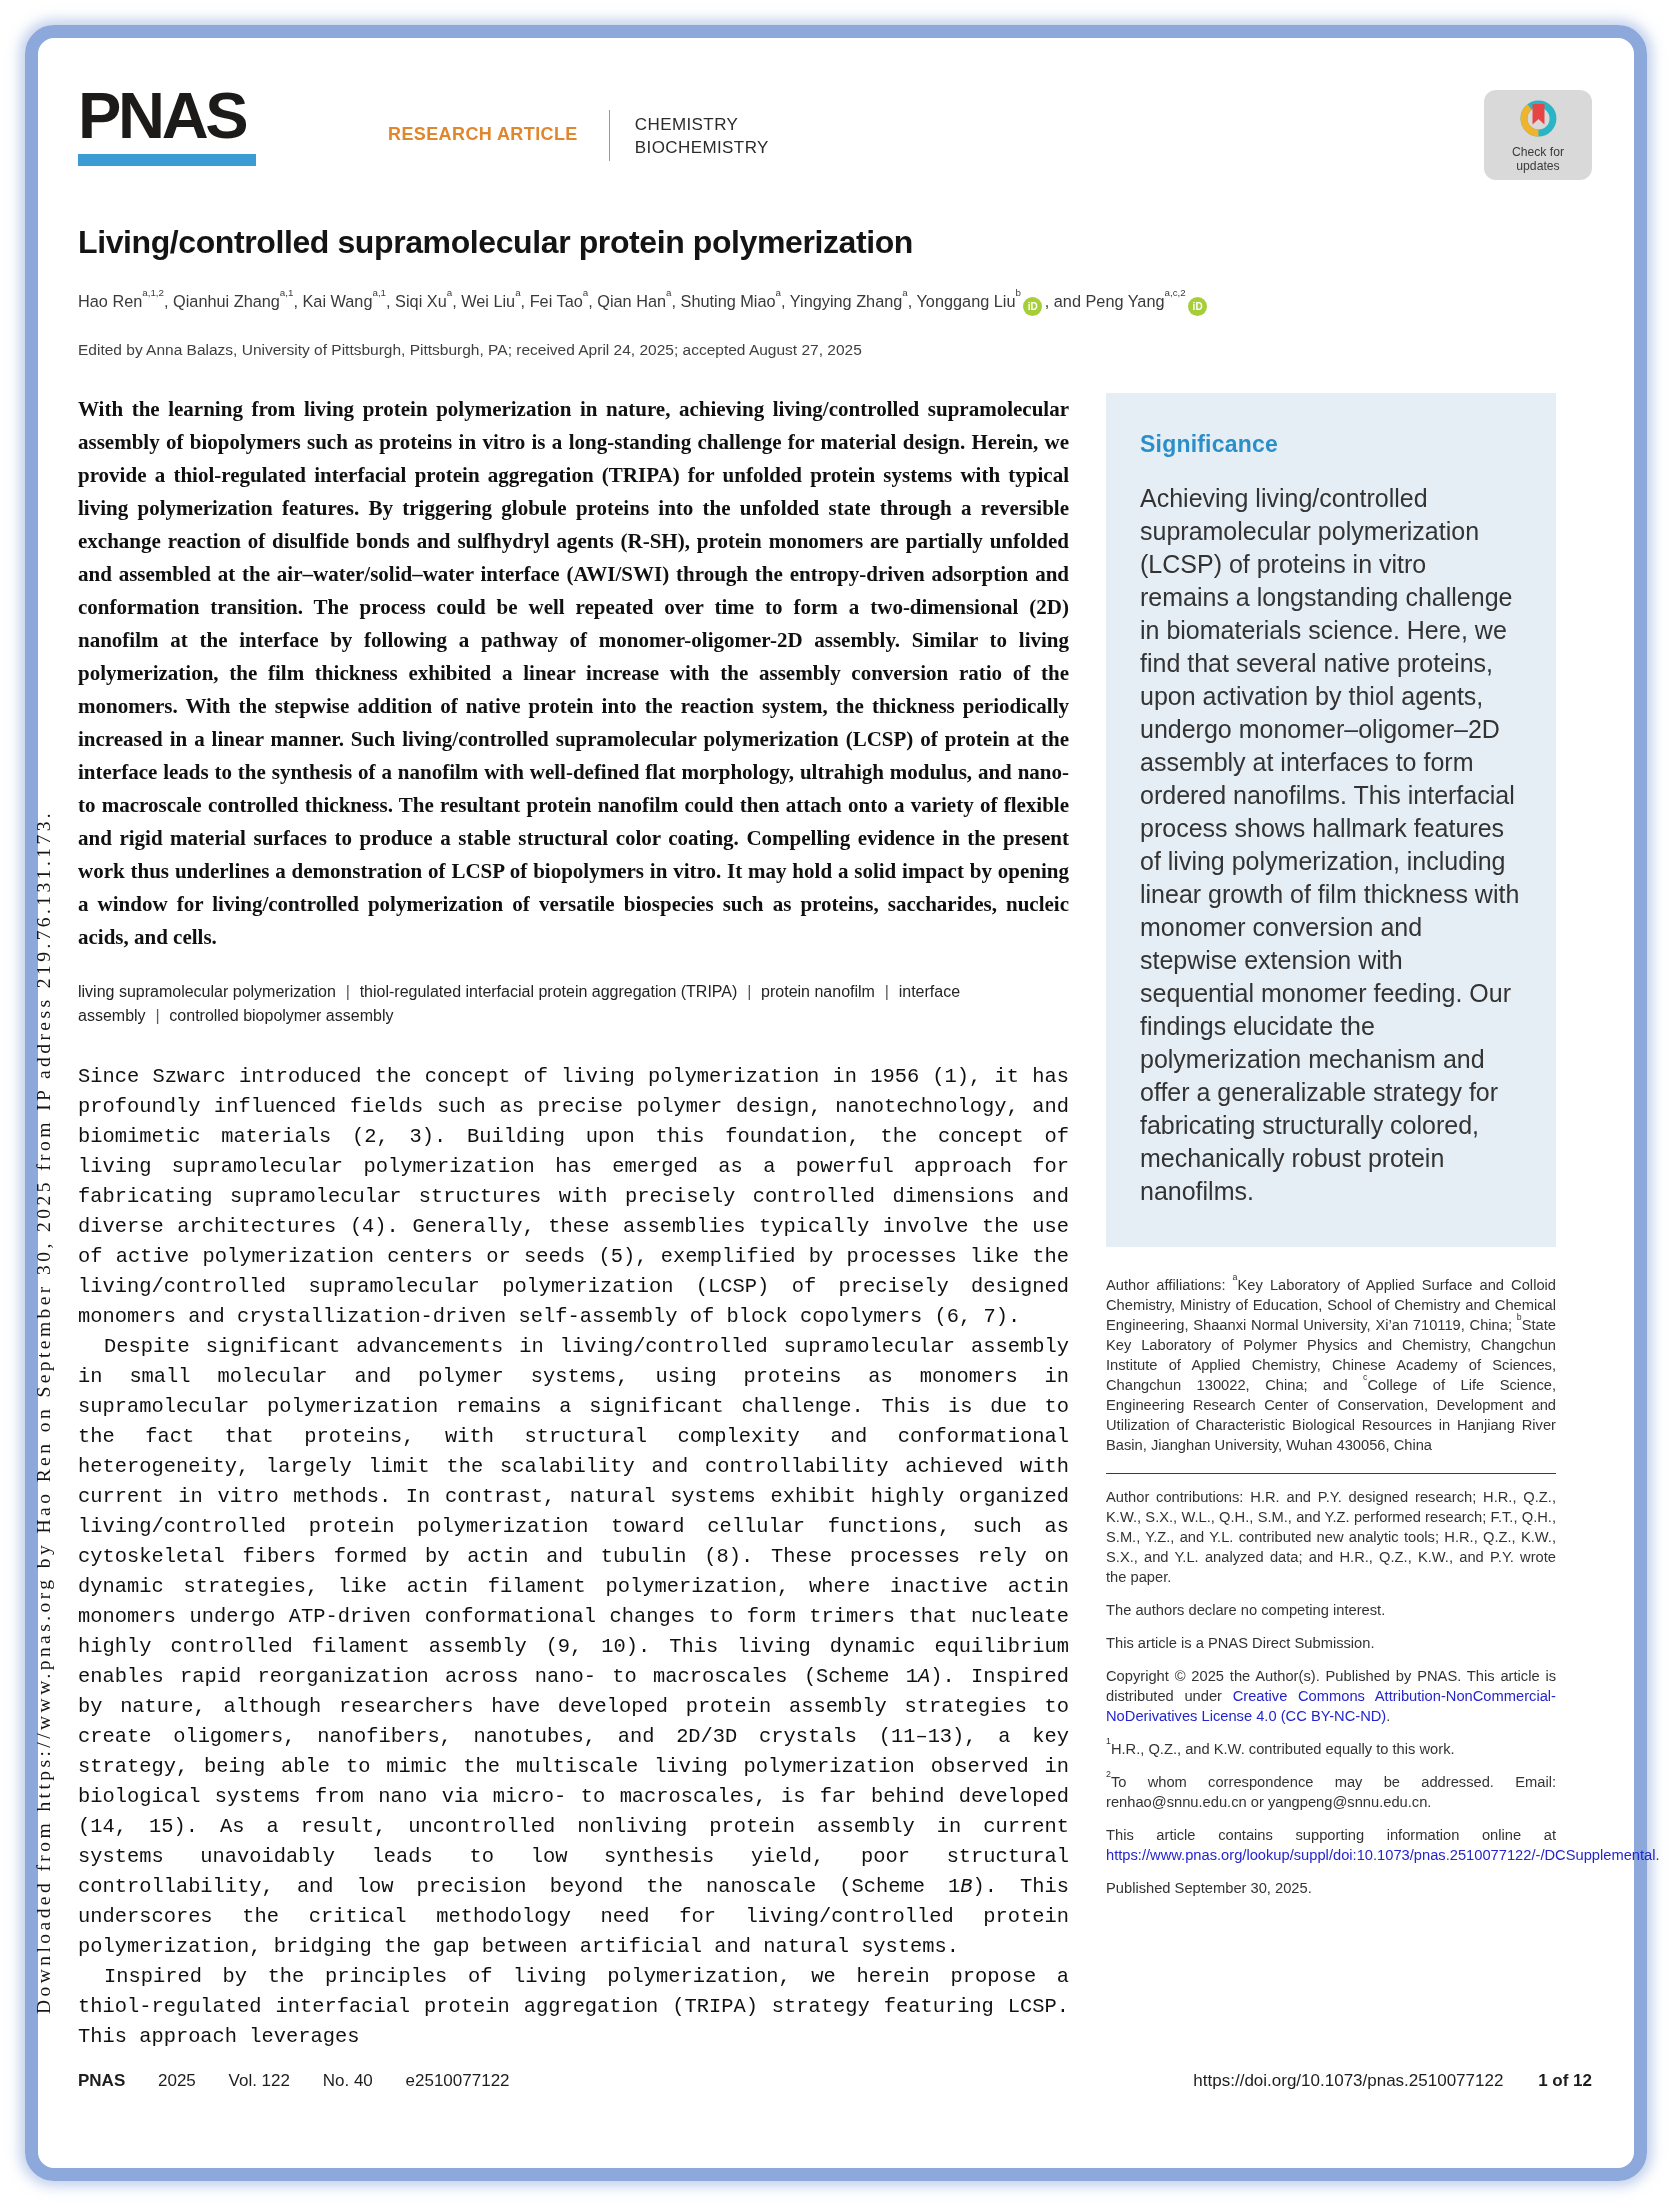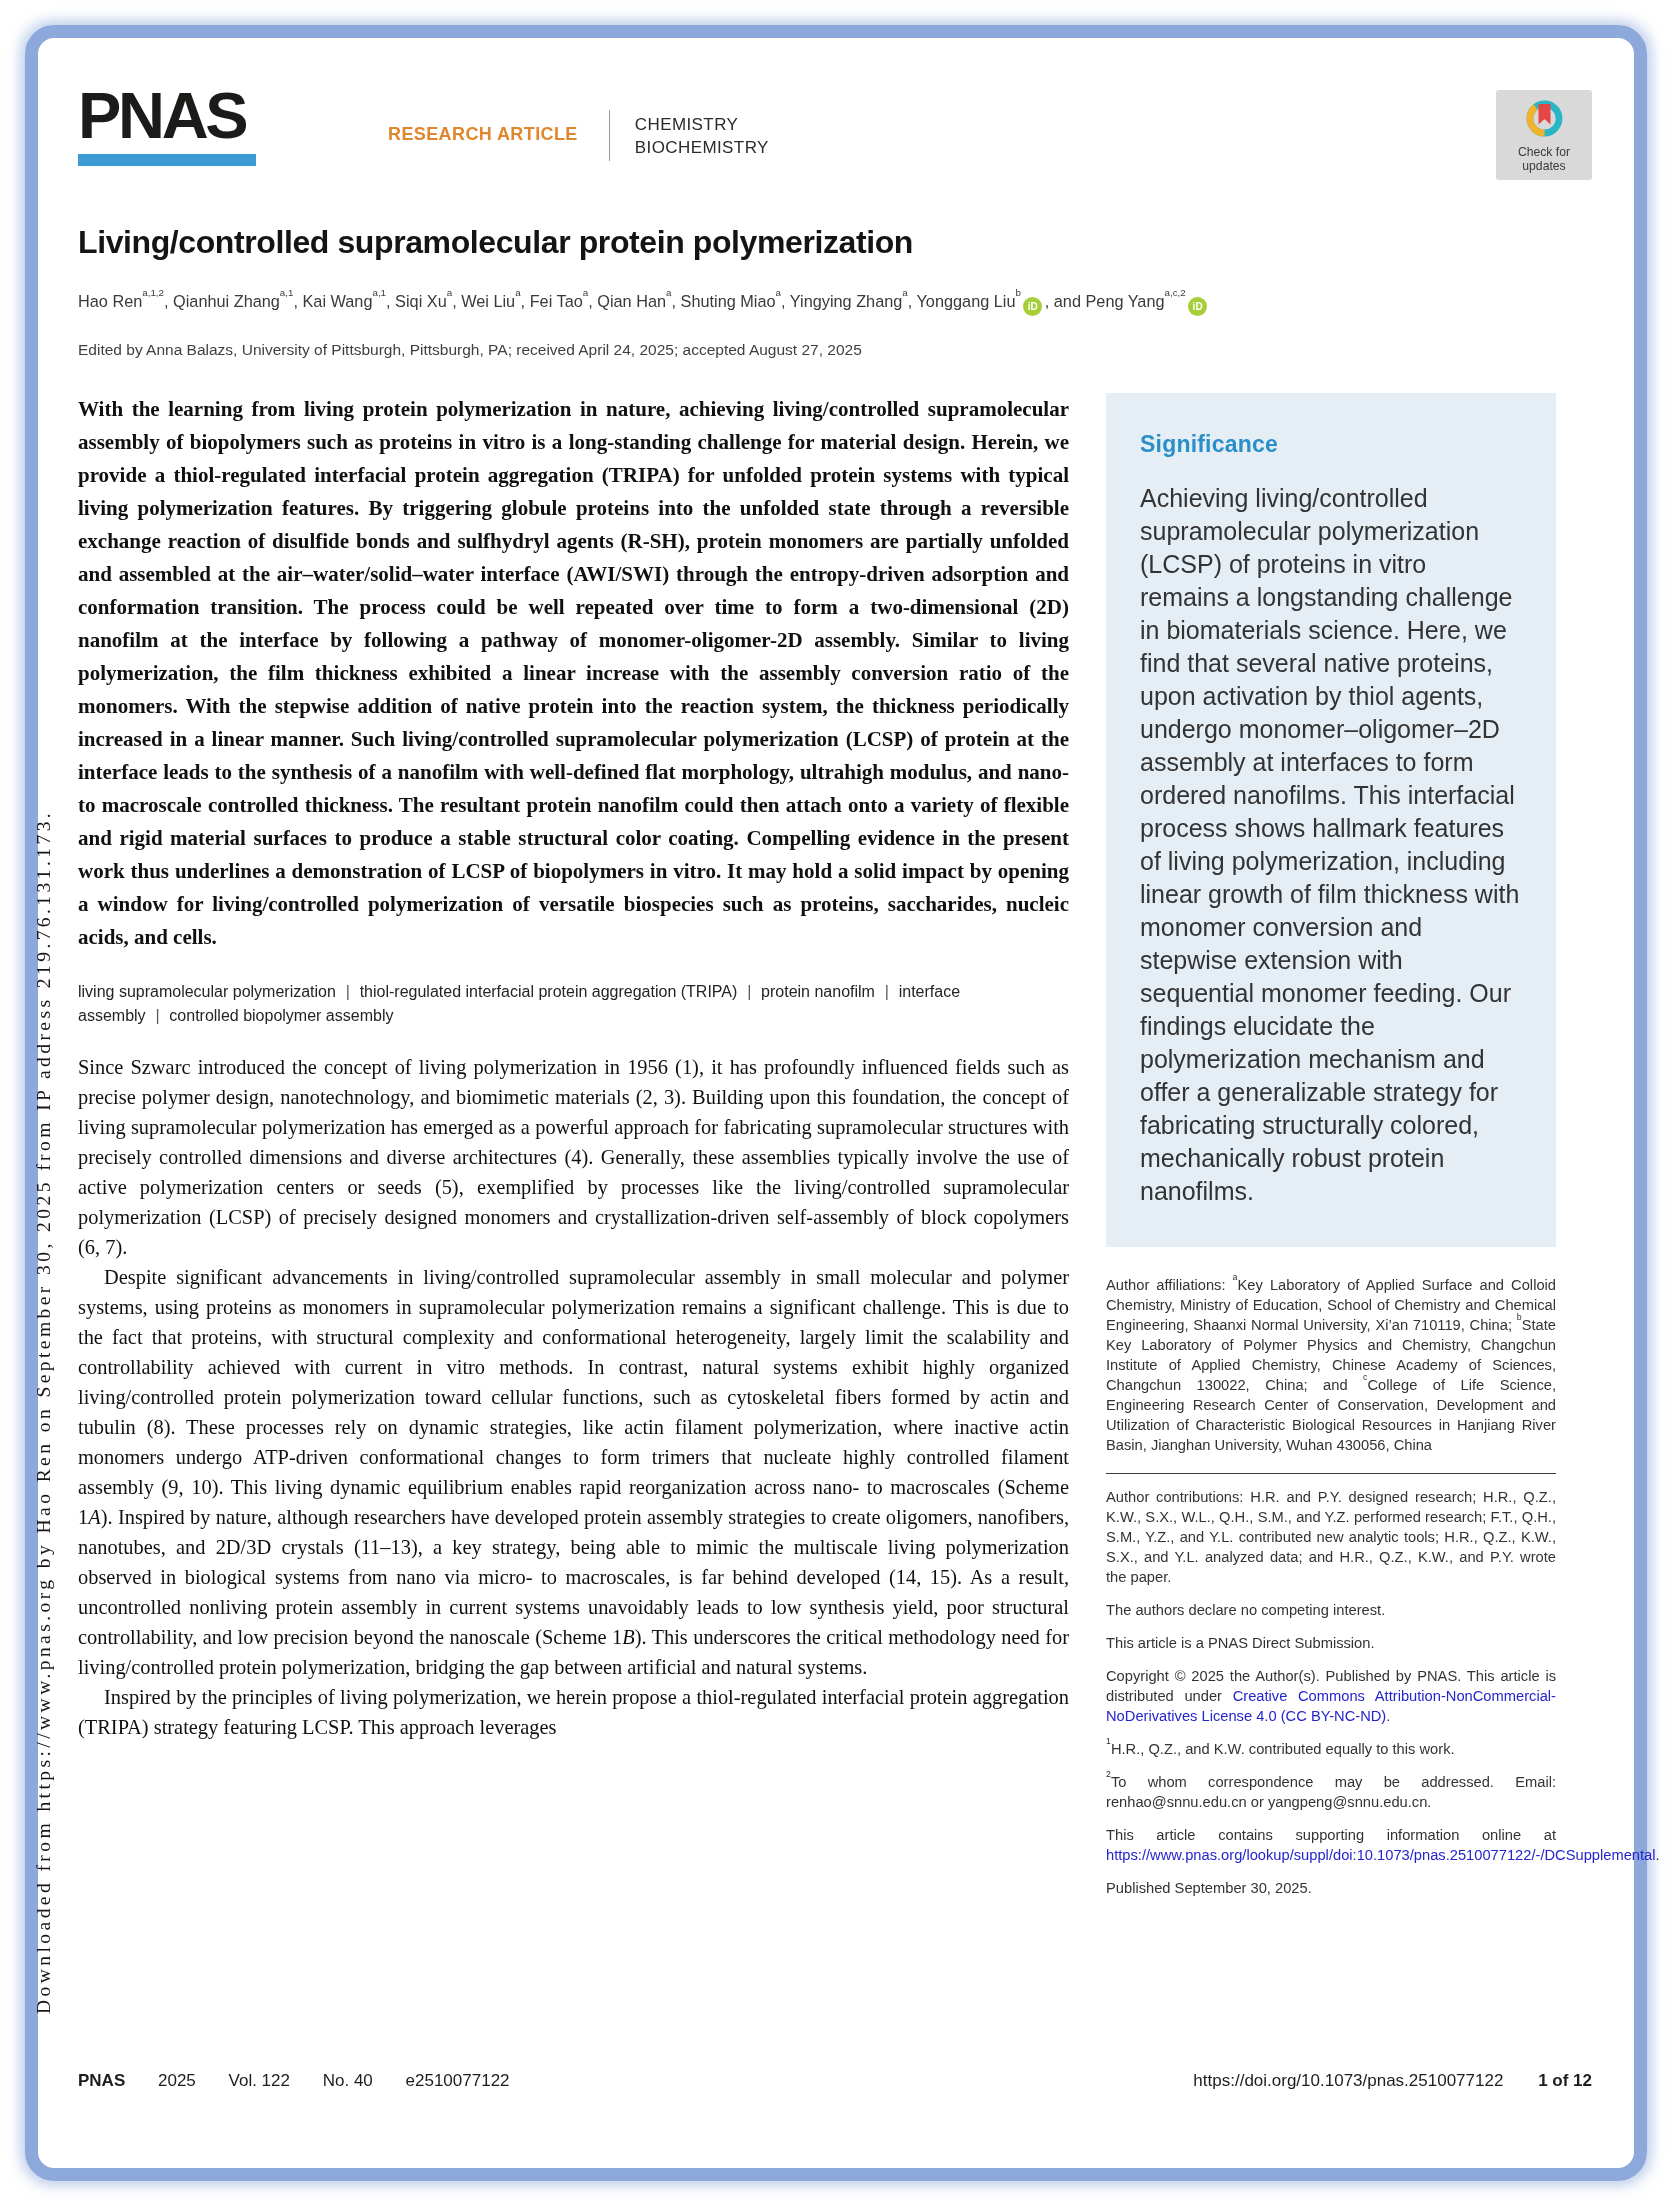--- a/index.html
+++ b/index.html
@@ -31,22 +31,22 @@
   .logo-text {
     font-size:65px; font-weight:bold; letter-spacing:-3.3px; line-height:62px; color:#1c1b1a;
   }
   .logo-bar { width:178px; height:12.2px; background:var(--pnas-blue,#3d9bd3); margin-top:6.5px; }
   .type-block { margin-left:110px; padding-top:39px; }
   .article-type { color:var(--accent-orange,#e0862c); font-weight:bold; font-size:18px; letter-spacing:0.4px; }
   .vert-div { width:1.6px; height:51px; background:#9a9a9a; margin:24.5px 0 0 31px; }
   .subjects { margin-left:24.5px; padding-top:28px; font-size:17px; line-height:23px; color:#2b2b2b; letter-spacing:0.4px; }
 
   .check-badge {
-    position:absolute; right:0; top:4.9px; width:96px; padding:8.2px 3.3px 6.5px;
-    background:var(--badge-bg,#d9d9d9); border-radius:3px; text-align:center; cursor:pointer;
+    position:absolute; right:0; top:4.9px; width:108px; padding:8.2px 3.3px 6.5px;
+    background:var(--badge-bg,#d9d9d9); border-radius:12px; text-align:center; cursor:pointer;
   }
   .check-badge .cm-text { font-size:12.2px; line-height:14px; color:#3a3a3a; margin-top:3.3px; }
   .cm-teal   { stroke:var(--cm-teal,#2ab5c6); }
   .cm-yellow { stroke:var(--cm-yellow,#f0b32c); }
   .cm-red    { fill:var(--cm-red,#e64545); }
 
   .title { margin-top:41px; font-size:32px; font-weight:bold; letter-spacing:-0.4px; color:#141414; }
 
   .authors { margin-top:28px; font-size:16.3px; color:#3a3a3a; line-height:24.5px; }
   sup { font-size:60%; position:relative; top:-.5em; line-height:0; }
@@ -62,21 +62,21 @@
   .right-col { width:450px; margin-left:37px; }
 
   .abstract {
     font-family:"Liberation Serif", serif; font-weight:bold;
     font-size:21px; line-height:33px; text-align:justify; color:#101010;
   }
   .keywords { margin-top:26px; font-size:16px; line-height:24.5px; color:#242424; }
   .keywords .sep { color:#5a5a5a; padding:0 9.8px; }
 
   .body-text {
-    margin-top:23px; font-family:Liberation Serif, serif;
+    margin-top:33px; font-family:Liberation Mono, monospace;
     font-size:20.4px; line-height:30px; text-align:justify; color:#101010;
   }
   .body-text p + p { text-indent:26px; }
 
   .sig-box { background:var(--sig-bg,#e6eef5); padding:38px 34px 39px; min-height:783px; }
   .sig-title { color:var(--sig-title-blue,#2a8fc8); font-size:23px; font-weight:bold; letter-spacing:0.2px; }
   .sig-text { margin-top:24.5px; font-size:25px; line-height:33px; color:#333; }
 
   .affiliations { margin-top:28px; font-size:14.7px; line-height:20px; text-align:justify; color:#333; }
   .notes-rule { margin-top:18px; border-top:1.6px solid #3a3a3a; }

